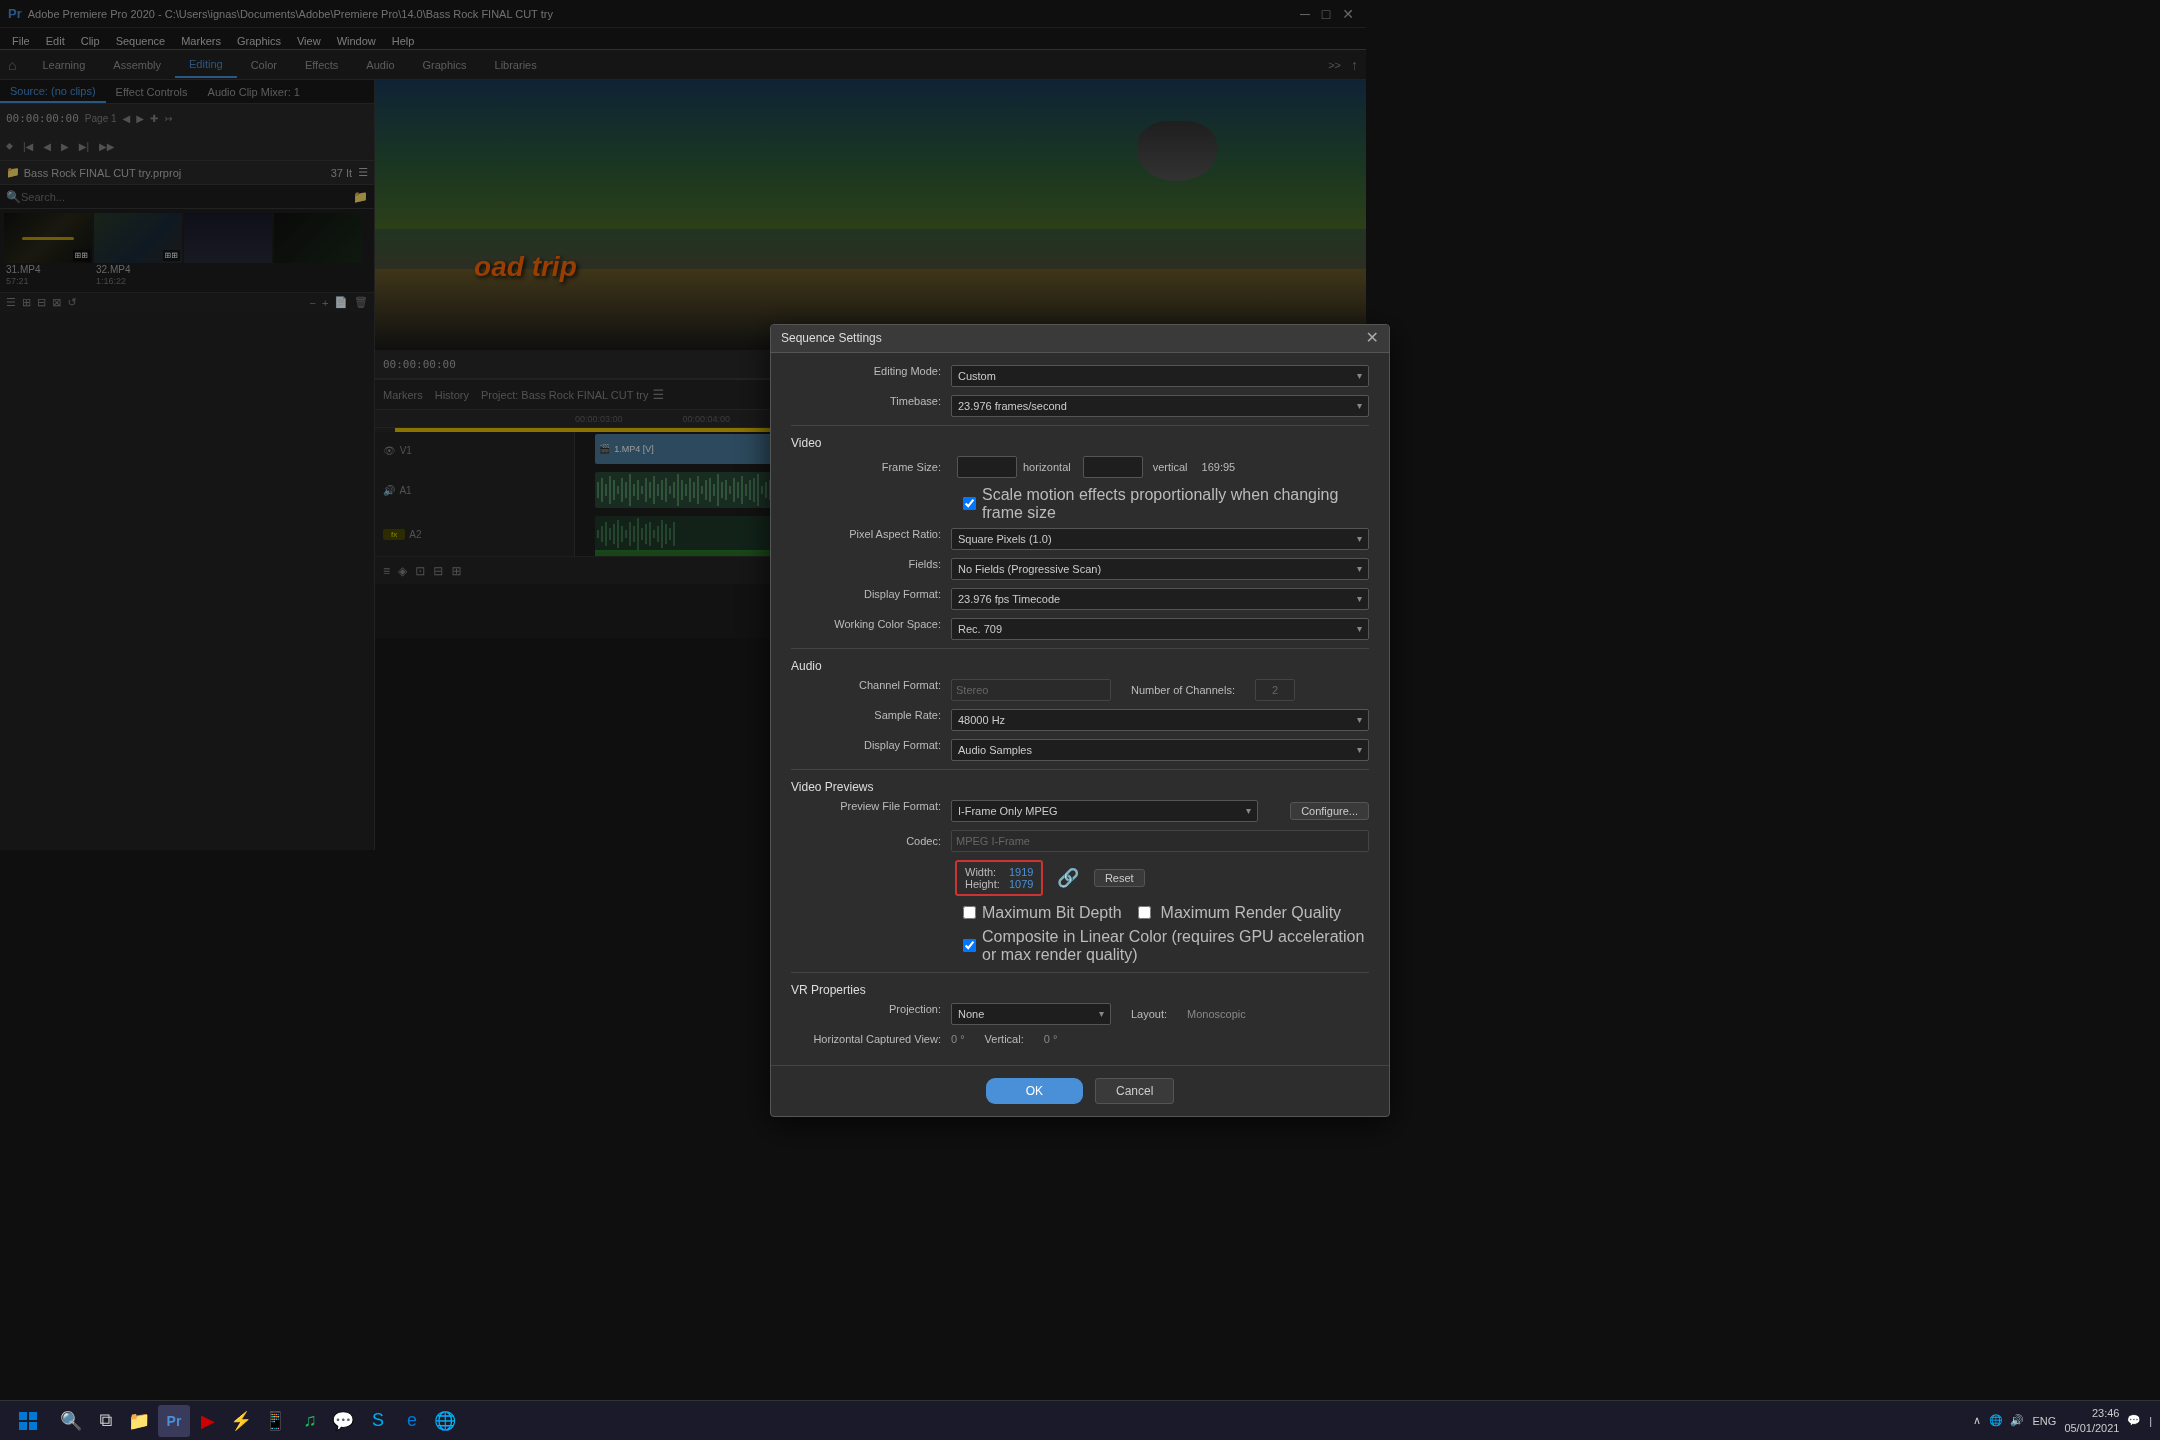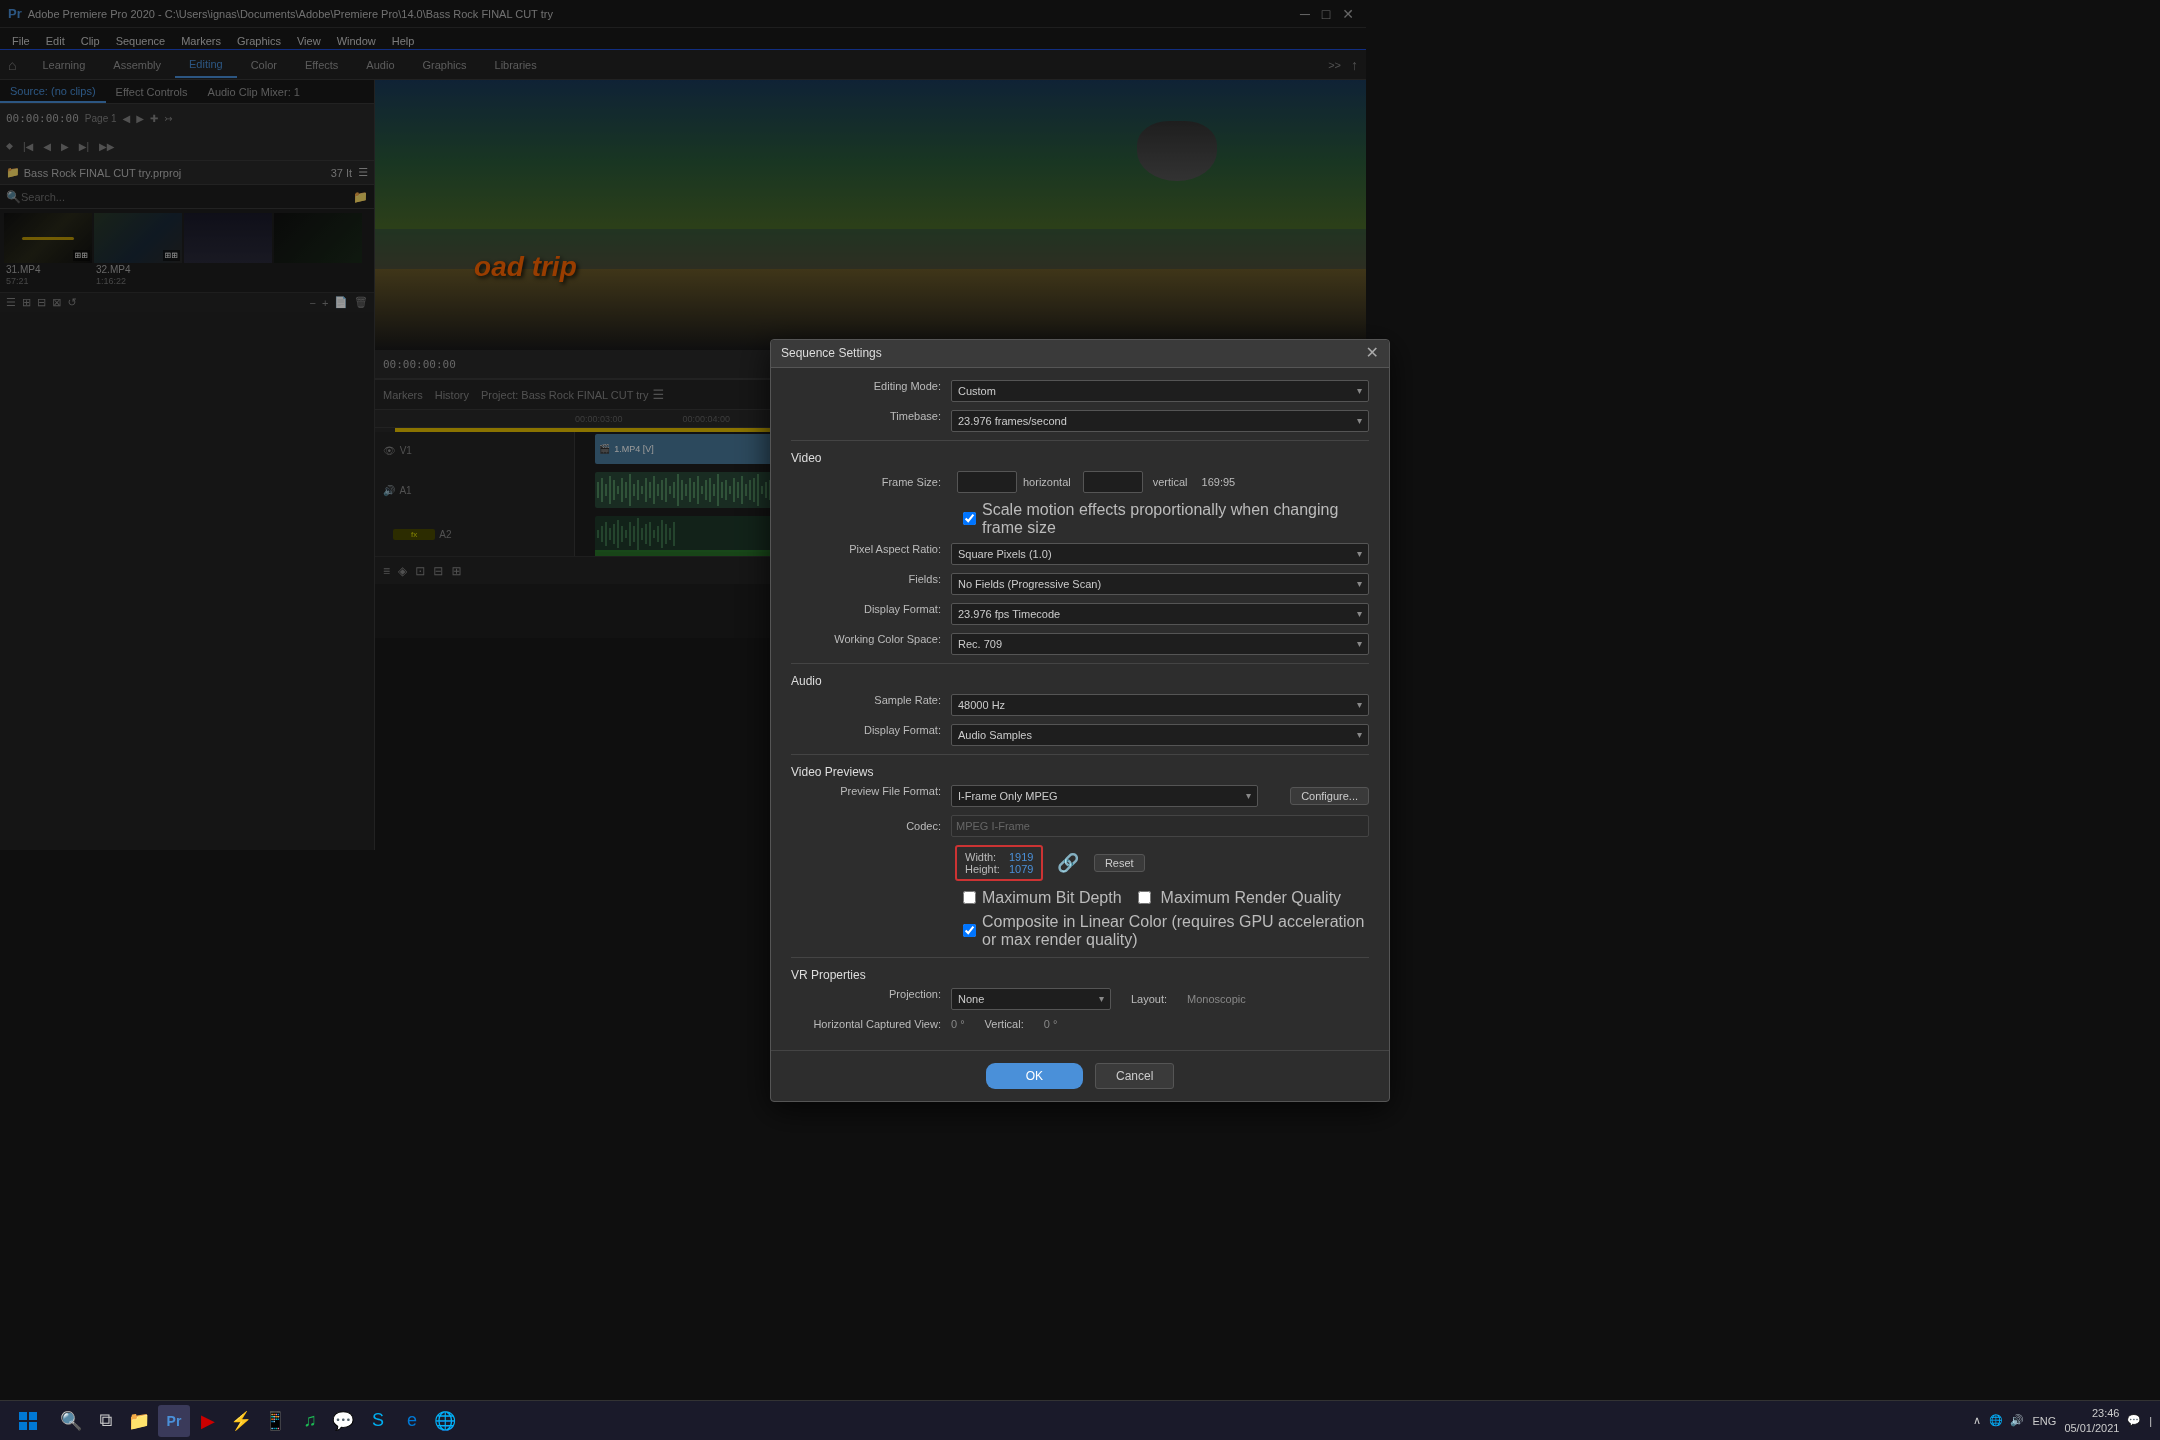--- a/index.html
+++ b/index.html
@@ -915,21 +915,21 @@
             <div class="db-scale">
               <span>-24</span>
               <span>-30</span>
               <span>-36</span>
               <span>-42</span>
             </div>
           </div>
 
           <div class="track-row" style="height:44px;">
             <div class="track-label">
-              <span style="background:#4a4a00;color:#dddd00;font-size:8px;padding:1px 18px;border-radius:2px;margin-right:4px;margin-left:10px;">fx</span>
+              <span style="background:#4a4a00;color:#dddd00;font-size:8px;padding:1px 8px;border-radius:2px;margin-right:4px;">fx</span>
               <span>A2</span>
             </div>
             <div class="track-content">
               <div style="position:absolute;top:4px;left:20px;width:250px;height:36px;background:#1e3a2a;border-radius:2px;overflow:hidden;">
                 <svg width="250" height="36">
                   <g fill="#4a8a5a" opacity="0.7">
                     <rect x="2" y="14" width="2" height="8"></rect>
                     <rect x="6" y="10" width="2" height="16"></rect>
                     <rect x="10" y="6" width="2" height="24"></rect>
                     <rect x="14" y="12" width="2" height="12"></rect>
@@ -1061,20 +1061,32 @@
             <span>Rec. 709</span>
             <span class="select-arrow">▾</span>
           </div>
         </div>
       </div>
 
       <hr class="separator">
 
       <div class="section-header">Audio</div>
 
+      <div class="form-row">
+        <div class="form-label">Channel Format:</div>
+        <div style="flex:1;display:flex;align-items:center;gap:20px;">
+          <div class="disabled-input" style="width:160px;display:flex;align-items:center;">
+            <span>Stereo</span>
+          </div>
+          <span style="font-size:11px;color:#bbb;">Number of Channels:</span>
+          <div class="disabled-input" style="width:40px;display:flex;align-items:center;justify-content:center;">
+            <span>2</span>
+          </div>
+        </div>
+      </div>
 
       <div class="form-row">
         <div class="form-label">Sample Rate:</div>
         <div class="form-control">
           <div class="select-box">
             <span>48000 Hz</span>
             <span class="select-arrow">▾</span>
           </div>
         </div>
       </div>

